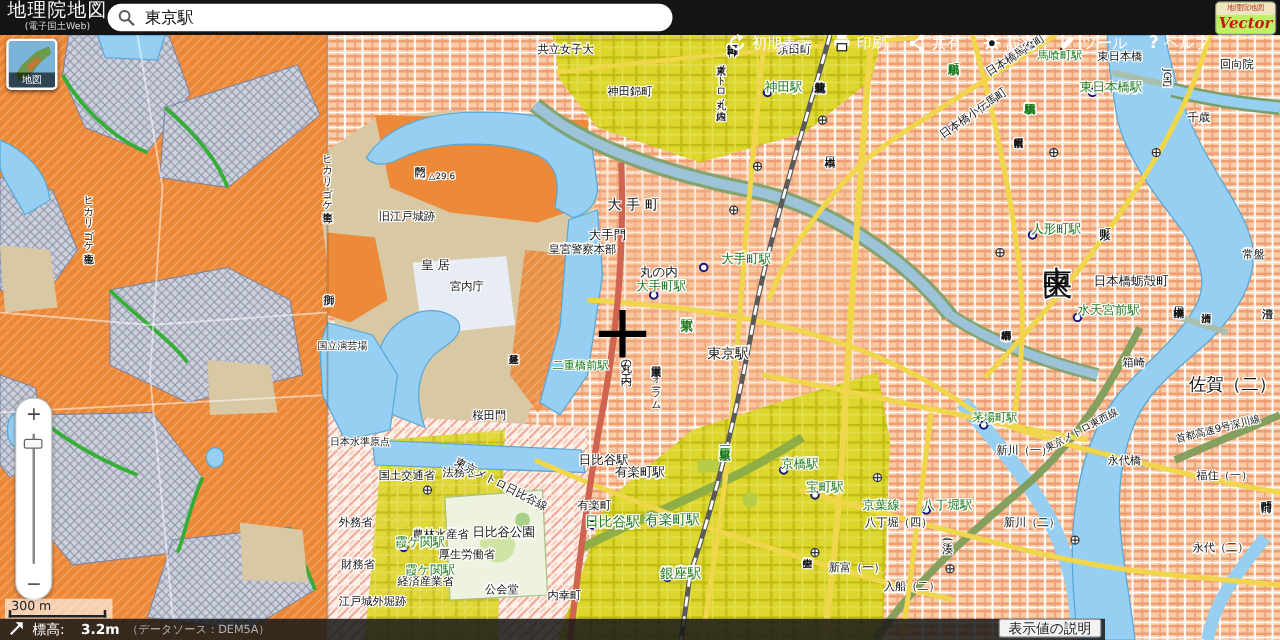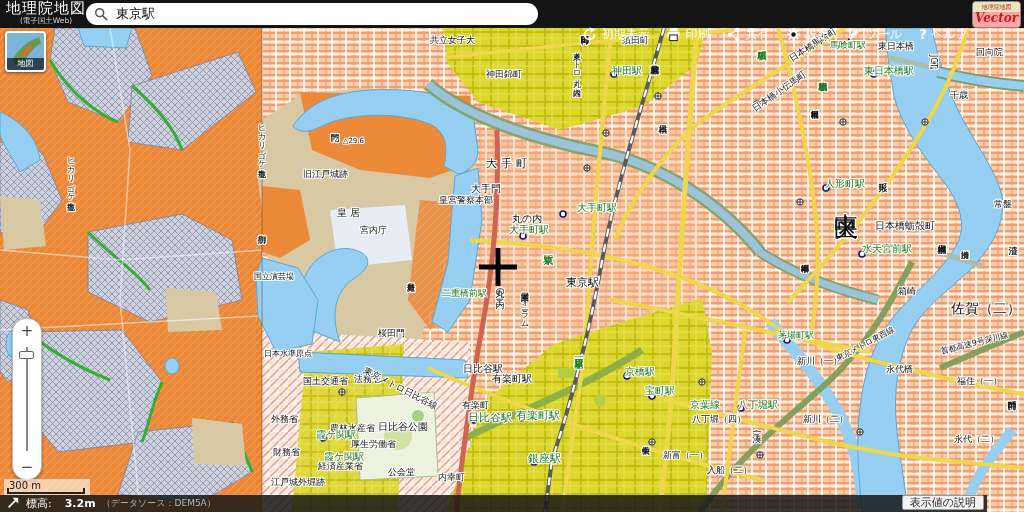--- a/index.html
+++ b/index.html
@@ -11,21 +11,21 @@
   #logo .t{font-size:15px;letter-spacing:1px;}
   #logo .s{font-size:7.5px;color:#d8d8d8;text-align:center;margin-top:1px;}
   #searchbox{position:absolute;left:86px;top:3px;width:452px;height:22px;background:#fff;border-radius:11px;
              display:flex;align-items:center;padding:0 8px;box-sizing:border-box;}
   #searchbox input{border:none;outline:none;font-size:13px;width:400px;margin-left:6px;
                    font-family:"DejaVu Sans","Liberation Sans",sans-serif;color:#111;background:transparent;}
   #hbuttons{position:absolute;right:56px;top:0;height:28px;display:flex;align-items:center;gap:17px;margin-top:20px;}
   .hbtn{display:flex;align-items:center;gap:4px;color:#fff;font-size:12px;cursor:pointer;white-space:nowrap;}
   .hbtn .q{font-size:14px;font-weight:bold;}
   #vbadge{position:absolute;right:3px;top:1px;width:47px;height:25px;border:1px solid #888;border-radius:4px;
-          overflow:hidden;background:#fca5a5;cursor:pointer;}
+          overflow:hidden;background:#bef264;cursor:pointer;}
   #vbadge .vt{height:10px;background:#efe5bf;color:#b23020;font-size:6px;text-align:center;line-height:10px;}
   #vbadge .vm{height:15px;color:#c81818;font-size:12px;font-weight:bold;font-style:italic;
               font-family:"DejaVu Serif","Liberation Serif",serif;text-align:center;line-height:13px;}
   
   #mapwrap{position:absolute;left:0;top:0;width:1024px;height:512px;}
   #labels{position:absolute;left:0;top:0;width:1024px;height:512px;pointer-events:none;z-index:10;}
   .mlabel{position:absolute;color:#111;white-space:nowrap;line-height:1;font-weight:500;
           text-shadow:1px 0 0 #fff,-1px 0 0 #fff,0 1px 0 #fff,0 -1px 0 #fff,1px 1px 0 #fff,-1px -1px 0 #fff,1px -1px 0 #fff,-1px 1px 0 #fff;}
   .vert{writing-mode:vertical-rl;}
   
@@ -38,21 +38,21 @@
   #zoomctl .zp{position:absolute;top:3px;left:0;width:100%;text-align:center;font-size:15px;color:#444;cursor:pointer;}
   #zoomctl .zm{position:absolute;bottom:3px;left:0;width:100%;text-align:center;font-size:15px;color:#444;cursor:pointer;}
   #zoomctl .track{position:absolute;left:13px;top:28px;width:2px;height:104px;background:#888;}
   #zoomctl .handle{position:absolute;left:6px;top:32px;width:15px;height:8px;background:#f8f8f8;border:1.5px solid #666;
                    border-radius:2px;cursor:pointer;box-sizing:border-box;}
   #scalebar{position:absolute;left:4px;top:479px;width:86px;height:16px;background:rgba(255,255,255,.6);z-index:20;}
   #scalebar .txt{position:absolute;left:5px;top:1px;font-size:10px;color:#222;}
   #scalebar .bar{position:absolute;left:3px;bottom:1px;width:78px;height:6px;border-left:2px solid #222;
                  border-right:2px solid #222;border-bottom:2px solid #222;box-sizing:border-box;}
   
-  #footer{position:absolute;left:0;bottom:0;width:987px;height:17px;background:rgba(22,22,22,.85);z-index:30;
+  #footer{position:absolute;left:0;bottom:0;width:884px;height:17px;background:rgba(22,22,22,.85);z-index:30;
           display:flex;align-items:center;color:#fff;}
   #footer .fa{margin-left:6px;display:flex;align-items:center;}
   #footer .el{font-size:11px;margin-left:7px;}
   #footer .ev{font-size:11px;font-weight:bold;margin-left:13px;}
   #footer .src{font-size:9px;color:#b5b5b5;margin-left:6px;}
   #explain{position:absolute;right:3px;bottom:2px;background:#f2f2f2;border:1px solid #999;border-radius:2px;
            color:#222;font-size:11px;padding:0 7px;line-height:13px;cursor:pointer;}
 </style>
 </head>
 <body>

